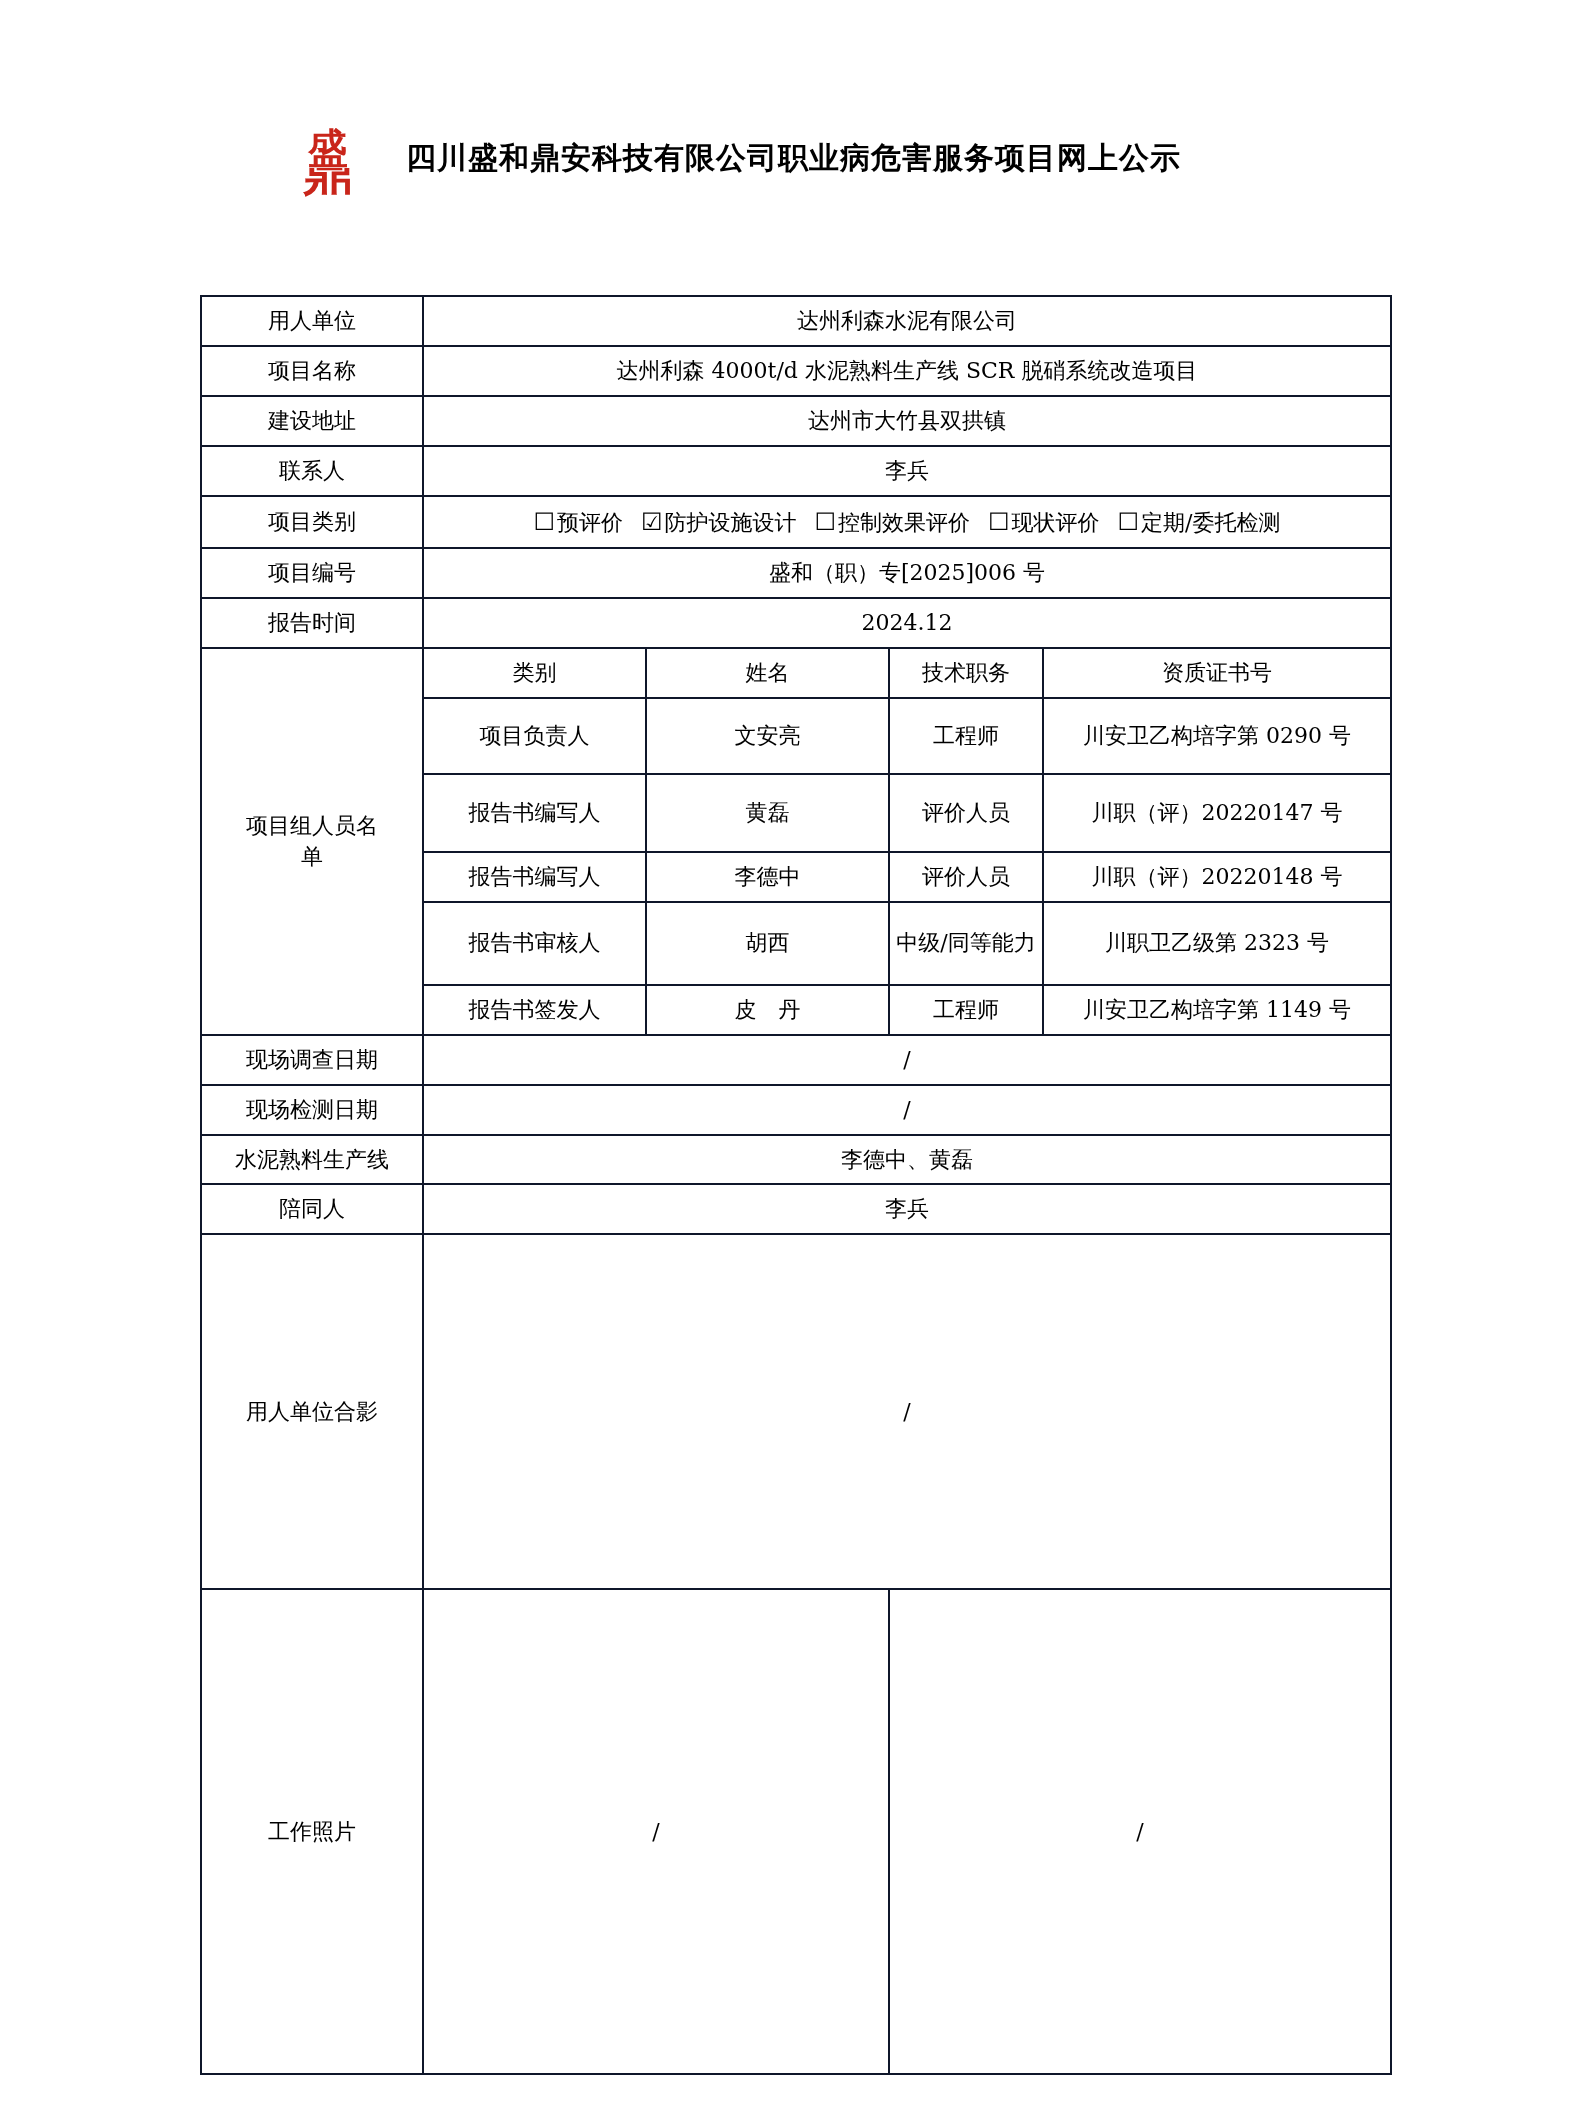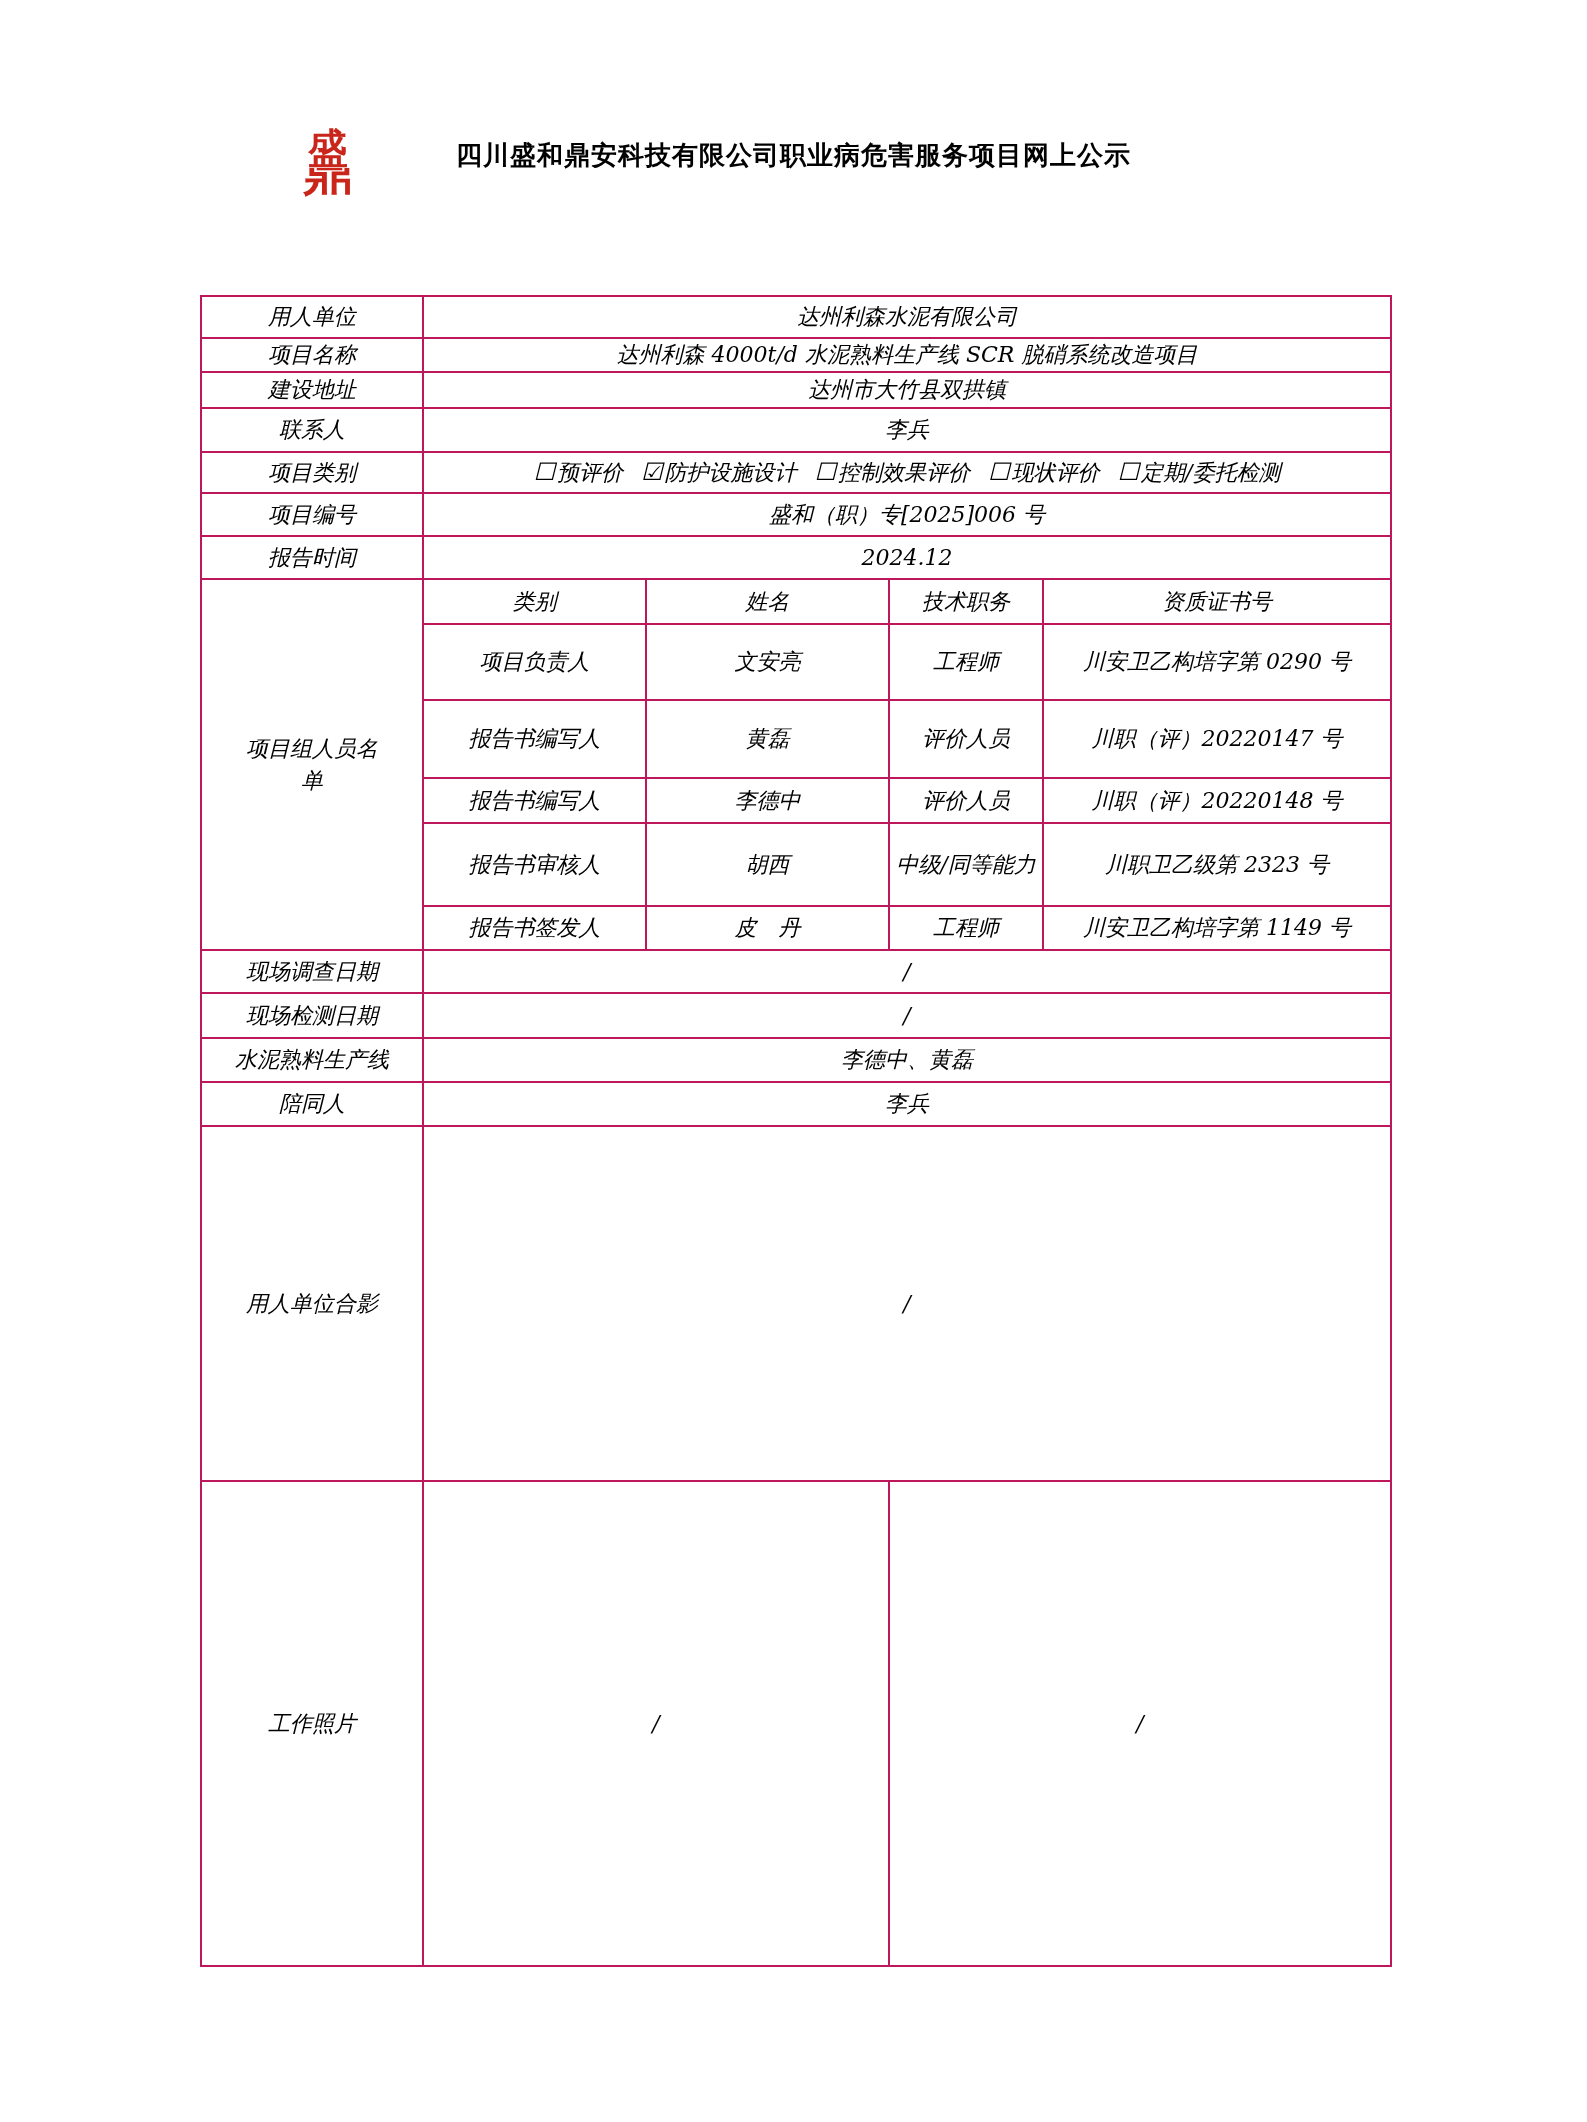--- a/index.html
+++ b/index.html
@@ -9,28 +9,28 @@
     overflow:hidden;
   }
   
   .logo{position:absolute;left:286px;top:128px;width:84px;height:88px;
         color:#c9251a;text-align:center;overflow:hidden;font-weight:bold;}
   .logo .top{display:block;font-size:40px;line-height:1.0;}
   .logo .bottom{display:block;height:40px;overflow:hidden;}
   .logo .bottom span{display:block;font-size:50px;line-height:1.0;margin-top:-22px;}
   
   .header-line{position:absolute;left:0;top:138px;width:100%;text-align:center;
-               font-size:26px;font-weight:bold;letter-spacing:1px;}
+               font-size:30px;font-weight:bold;letter-spacing:1px;}
   .title{position:absolute;left:0;top:230px;width:100%;text-align:center;
          font-size:38px;font-weight:bold;letter-spacing:2px;}
   
   table.form{position:absolute;left:200px;top:295px;width:1190px;
              border-collapse:collapse;table-layout:fixed;}
-  table.form td{border:2px solid #be185d;text-align:center;vertical-align:middle;
-                font-size:22px;padding:0 4px;line-height:1.45;overflow:hidden;font-style:italic;}
+  table.form td{border:2px solid #0f172a;text-align:center;vertical-align:middle;
+                font-size:22px;padding:8px 4px;line-height:1.45;overflow:hidden;}
   td.lbl{font-size:22px;}
   .wrap-narrow{display:inline-block;width:150px;text-align:center;}
   .cat-cell{font-size:23px;white-space:nowrap;}
   .cat-cell .opt{margin:16px 9px;white-space:nowrap;}
   .cat-cell .cbx{font-size:24px;margin-right:2px;}
   .slash{font-size:26px;}
 </style>
 </head>
 <body>
 

